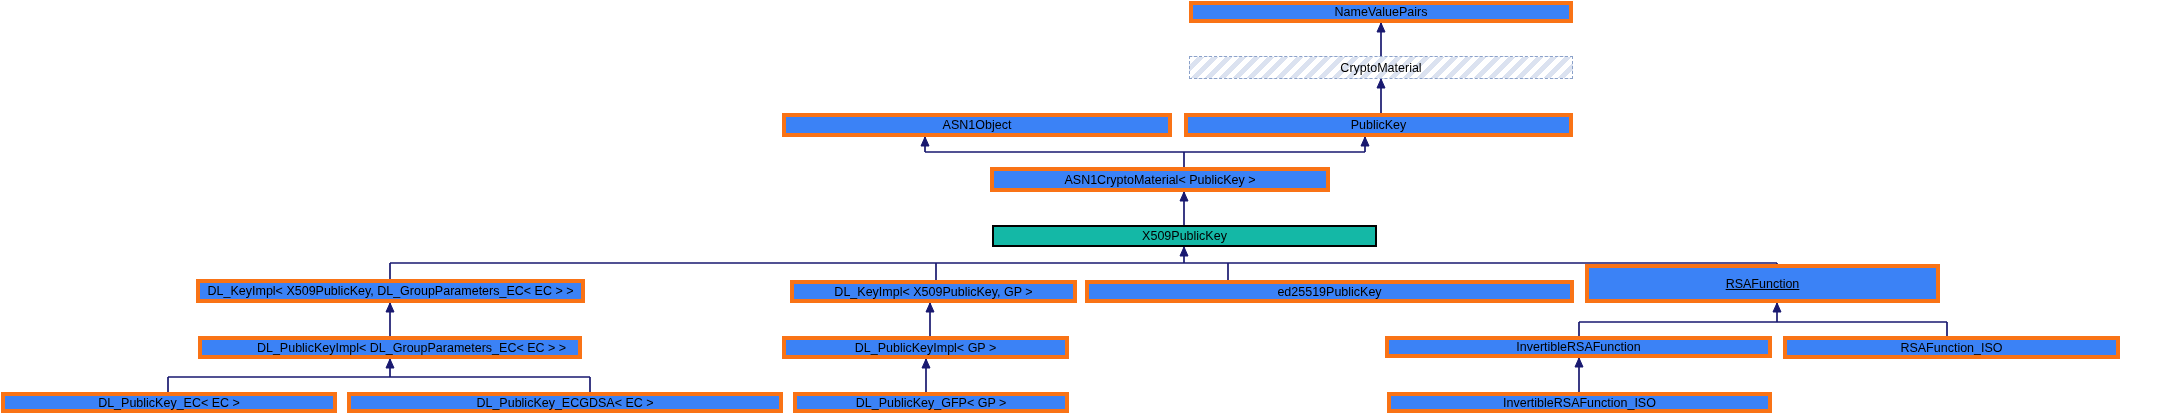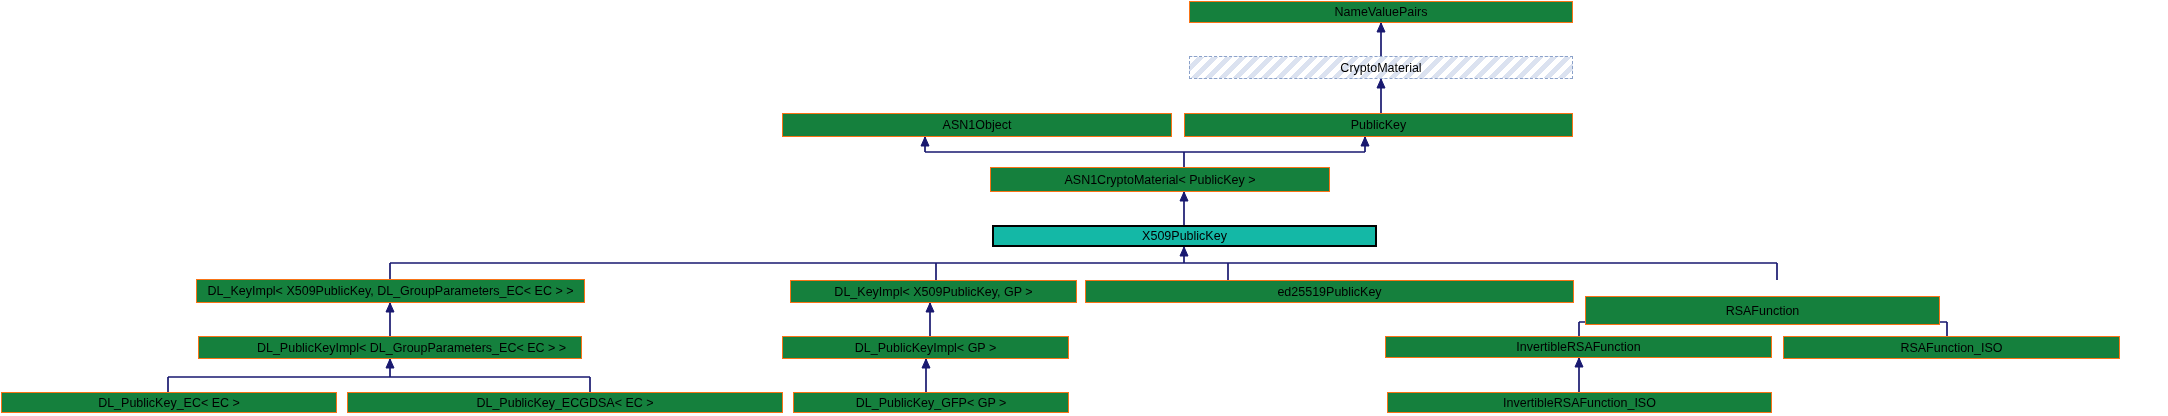--- a/index.html
+++ b/index.html
@@ -8,22 +8,22 @@
     width:2168px;height:416px;
     background:#ffffff;
     font-family:"Liberation Sans", sans-serif;
     overflow:hidden;
   }
   #edges{position:absolute;left:0;top:0;z-index:1;}
   .node{
     position:absolute;
     z-index:2;
     box-sizing:border-box;
-    background:#15803d;
-    border:1px solid #f97316;
+    background:#3b82f6;
+    border:4px solid #f97316;
     color:#000000;
     font-size:12.5px;
     display:flex;align-items:center;justify-content:center;
     white-space:nowrap;
     cursor:pointer;
   }
   .node.hatched{
     background:repeating-linear-gradient(135deg,#ffffff 0 5px,#dbe2f0 5px 10px);
     border:1px dashed #8ba1c9;
     text-align:right;
@@ -78,21 +78,21 @@
   <div class="node" style="left:990px;top:167px;width:340px;height:25px;">ASN1CryptoMaterial&lt; PublicKey &gt;</div>
 
   <div class="node focus" style="left:992px;top:225px;width:385px;height:22px;">X509PublicKey</div>
 
   <div class="node" style="left:196px;top:279px;width:389px;height:24px;">DL_KeyImpl&lt; X509PublicKey, DL_GroupParameters_EC&lt; EC &gt; &gt;</div>
 
   <div class="node" style="left:790px;top:280px;width:287px;height:23px;">DL_KeyImpl&lt; X509PublicKey, GP &gt;</div>
 
   <div class="node" style="left:1085px;top:280px;width:489px;height:23px;">ed25519PublicKey</div>
 
-  <div class="node" style="left:1585px;top:296px;width:355px;height:29px;">RSAFunction</div>
+  <div class="node" style="left:1585px;top:264px;width:355px;height:39px;text-decoration:underline;">RSAFunction</div>
 
   <div class="node" style="left:198px;top:336px;width:384px;height:23px;padding-left:43px;">DL_PublicKeyImpl&lt; DL_GroupParameters_EC&lt; EC &gt; &gt;</div>
 
   <div class="node" style="left:782px;top:336px;width:287px;height:23px;">DL_PublicKeyImpl&lt; GP &gt;</div>
 
   <div class="node" style="left:1385px;top:336px;width:387px;height:22px;">InvertibleRSAFunction</div>
 
   <div class="node" style="left:1783px;top:336px;width:337px;height:23px;">RSAFunction_ISO</div>
 
   <div class="node" style="left:1px;top:392px;width:336px;height:21px;">DL_PublicKey_EC&lt; EC &gt;</div>

